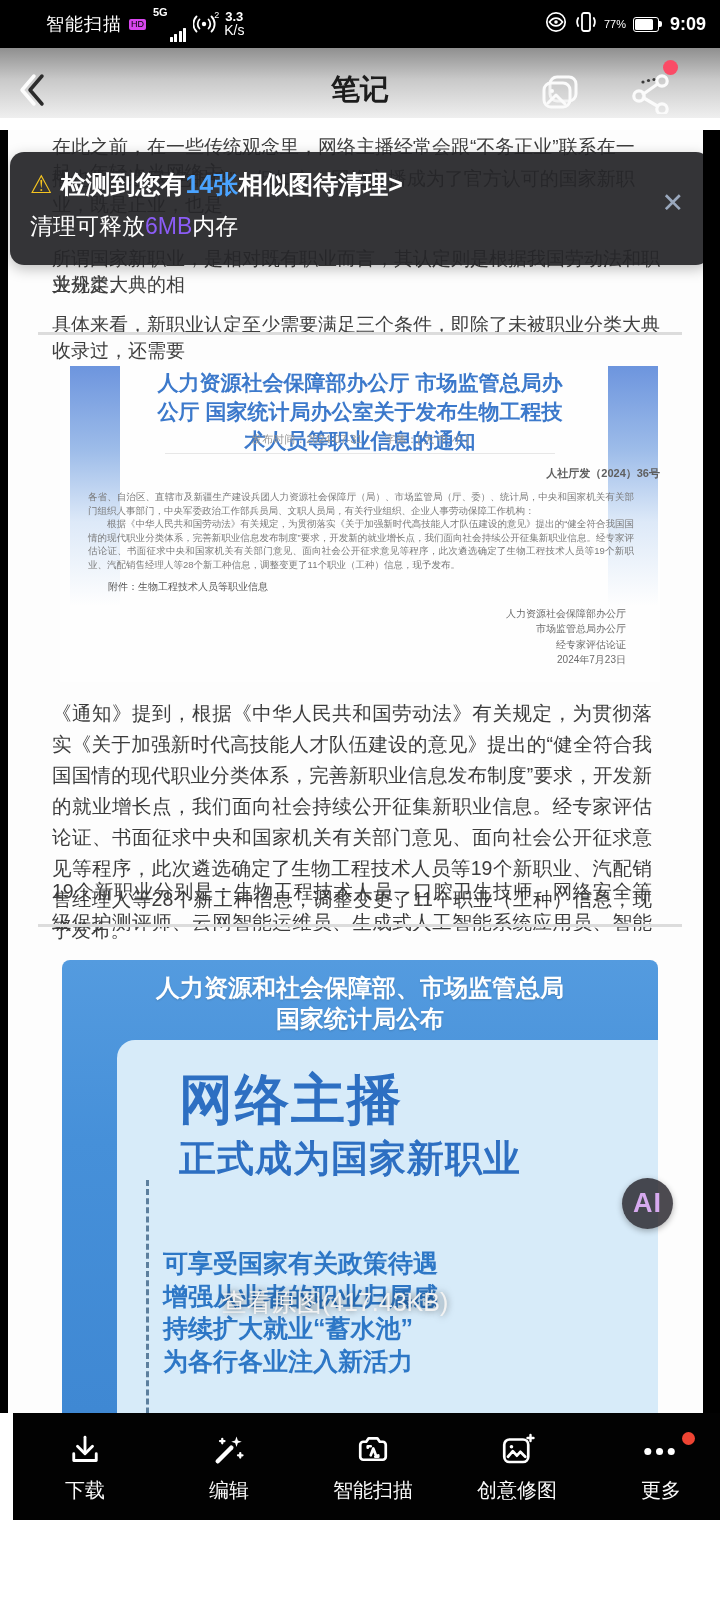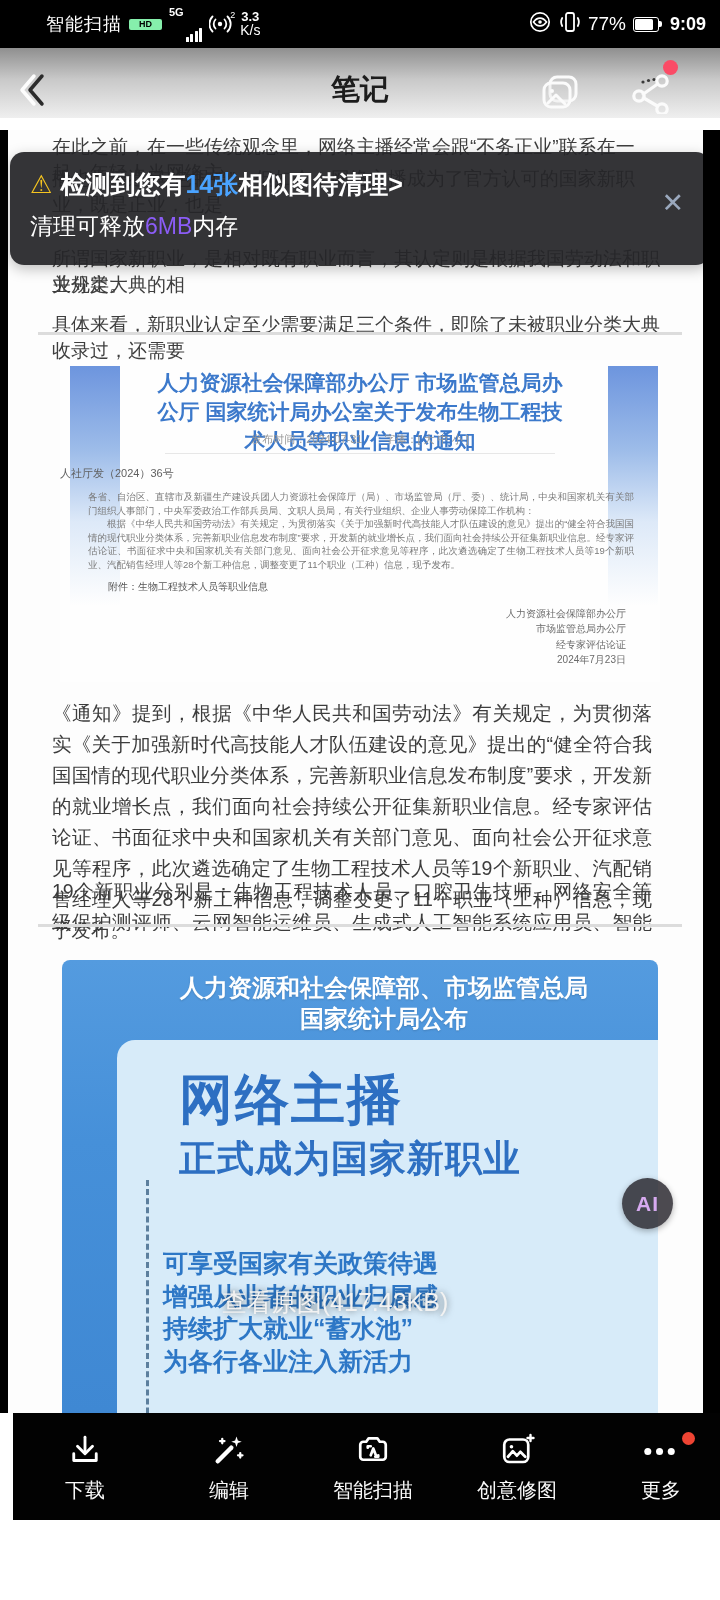--- a/index.html
+++ b/index.html
@@ -5,31 +5,31 @@
   * { margin:0; padding:0; box-sizing:border-box; }
   html,body { background:#222; }
   body { font-family:"Liberation Sans","DejaVu Sans",sans-serif; }
   #screen { position:relative; width:720px; height:1600px; margin:0 auto; background:#fff; overflow:hidden; }
 
   
   .status-bar { position:absolute; top:0; left:0; width:720px; height:48px; background:#000; color:#fff;
     display:flex; align-items:center; justify-content:space-between; padding:0 14px 0 46px; }
   .sb-left, .sb-right { display:flex; align-items:center; gap:7px; }
   .sb-carrier { font-size:18px; letter-spacing:1px; }
-  .hd-badge { background:#86efac; color:#000; font-size:9px; font-weight:bold; border-radius:2px; padding:1px 10px; line-height:1; }
+  .hd-badge { background:#d946ef; color:#000; font-size:9px; font-weight:normal; border-radius:2px; padding:1px 2px; line-height:1; }
   .sig-wrap { display:flex; align-items:flex-end; gap:2px; }
   .sig-5g { font-size:11px; font-weight:bold; line-height:1; margin-bottom:24px; }
   .bars { display:flex; align-items:flex-end; gap:1.5px; }
   .bars i { display:block; width:3px; background:#fff; border-radius:0.5px; }
   .speed { display:flex; flex-direction:column; align-items:center; line-height:1.05; }
   .speed b { font-size:13px; font-weight:bold; }
   .speed span { font-size:14px; }
   .hotspot { position:relative; width:24px; height:22px; }
   .hotspot sup { position:absolute; right:-2px; top:-3px; font-size:9px; }
-  .sb-batt { font-size:19px; }
+  .sb-batt { font-size:11px; }
   .battery { position:relative; width:30px; height:15px; }
   .batt-body { position:absolute; left:0; top:0; width:26px; height:15px; border:1.5px solid #fff; border-radius:3px; }
   .batt-fill { position:absolute; left:2px; top:2px; width:18px; height:11px; background:#fff; border-radius:1.5px; }
   .batt-nub { position:absolute; right:1px; top:4.5px; width:3px; height:6px; background:#fff; border-radius:0 2px 2px 0; }
   .sb-time { font-size:18px; font-weight:bold; }
 
   
   .header { position:absolute; top:48px; left:0; width:720px; height:70px;
     background:linear-gradient(180deg,#8f8f8f 0%,#c9c9c9 45%,#efefef 100%); }
   .back-btn { position:absolute; left:18px; top:20px; width:40px; height:44px; }
@@ -54,47 +54,47 @@
 
   
   .gov-doc { position:absolute; top:230px; left:60px; width:600px; height:322px; background:#fefefe; }
   .doc-bar { position:absolute; top:6px; width:50px; height:240px;
     background:linear-gradient(180deg,#6d95de 0%,#9dbce9 35%,#dde9f8 65%,rgba(255,255,255,0) 100%); }
   .doc-bar.left { left:10px; } .doc-bar.right { left:548px; }
   .doc-title { position:absolute; top:8px; left:90px; width:420px; text-align:center; color:#3c79cb;
     font-size:21px; font-weight:bold; line-height:29px; }
   .doc-meta { position:absolute; top:72px; left:0; width:600px; text-align:center; font-size:11px; color:#979797; }
   .doc-hr { position:absolute; top:93px; left:105px; width:390px; height:1px; background:#e7e7e7; }
-  .doc-no { position:absolute; top:106px; left:0; width:600px; text-align:left; font-size:11px; color:#5f5f5f; }
+  .doc-no { position:absolute; top:106px; left:0; width:600px; text-align:right; font-size:11px; color:#5f5f5f;font-weight:bold; }
   .doc-body { position:absolute; top:130px; left:28px; width:546px; font-size:9.5px; color:#7a7a7a;
     line-height:13.5px; text-align:justify; }
   .doc-body p.ind { text-indent:2em; }
   .doc-attach { margin-top:9px; text-indent:2em; font-size:10px; color:#585858; }
   .doc-sign { margin-top:12px; text-align:right; font-size:10px; color:#6a6a6a; line-height:15.5px; padding-right:8px; }
 
   .para { position:absolute; left:52px; width:600px; font-size:19.5px; line-height:31px; color:#3c3c3c; text-align:justify; }
   .clip2 { height:55px; overflow:hidden; }
 
   
   .poster { position:absolute; top:830px; left:62px; width:596px; height:453px; overflow:hidden;
     background:linear-gradient(180deg,#549bdf 0%,#4690d9 40%,#3f88d3 100%); border-radius:8px 8px 0 0; }
   .poster-head { position:absolute; top:12px; left:0; width:100%; text-align:center; color:#fff;
-    font-size:24px; font-weight:bold; line-height:31px; text-shadow:0 1px 2px rgba(0,0,0,0.15);margin-left:24px; }
+    font-size:24px; font-weight:bold; line-height:31px; text-shadow:0 1px 2px rgba(0,0,0,0.15); }
   .poster-card { position:absolute; top:80px; left:55px; width:582px; height:400px; background:#d7ebf9; border-radius:18px; }
   .pc-title { position:absolute; top:24px; left:62px; font-size:54px; font-weight:bold; color:#2d6fc2; letter-spacing:2px; }
   .pc-sub { position:absolute; top:94px; left:62px; font-size:37px; font-weight:bold; color:#2d6fc2; letter-spacing:1px; }
   .pc-dash { position:absolute; top:140px; bottom:-10px; left:29px; width:0; border-left:3px dashed #5c7f9e; }
   .pc-list { position:absolute; top:207px; left:46px; }
   .pc-list div { font-size:25px; font-weight:bold; color:#2d77c6; line-height:32.5px; }
 
   .view-orig { position:absolute; top:1156px; left:335px; transform:translateX(-50%); white-space:nowrap;
     font-size:25px; color:#f2f2f2; text-shadow:0 0 7px rgba(0,0,0,0.55); }
   .ai-fab { position:absolute; top:1048px; left:622px; width:51px; height:51px; border-radius:50%;
     background:rgba(36,34,42,0.82); display:flex; align-items:center; justify-content:center;
-    font-size:21px; font-weight:bold; color:#d7aaf0; letter-spacing:1px; box-shadow:0 2px 6px rgba(0,0,0,0.3); }
+    font-size:27px; font-weight:bold; color:#d7aaf0; letter-spacing:1px; box-shadow:0 2px 6px rgba(0,0,0,0.3); }
 
   
   .toolbar { position:absolute; top:1413px; left:0; width:720px; height:107px; background:#020202;
     display:flex; align-items:center;margin-left:13px; }
   .tb-item { flex:1; display:flex; flex-direction:column; align-items:center; justify-content:center; gap:7px; color:#fff; }
   .tb-item svg { display:block; }
   .tb-label { font-size:20px; color:#fafafa; }
   .tb-icon-wrap { position:relative; height:40px; display:flex; align-items:center; }
   .tb-dot { position:absolute; right:-12px; top:2px; width:13px; height:13px; border-radius:50%; }
 

